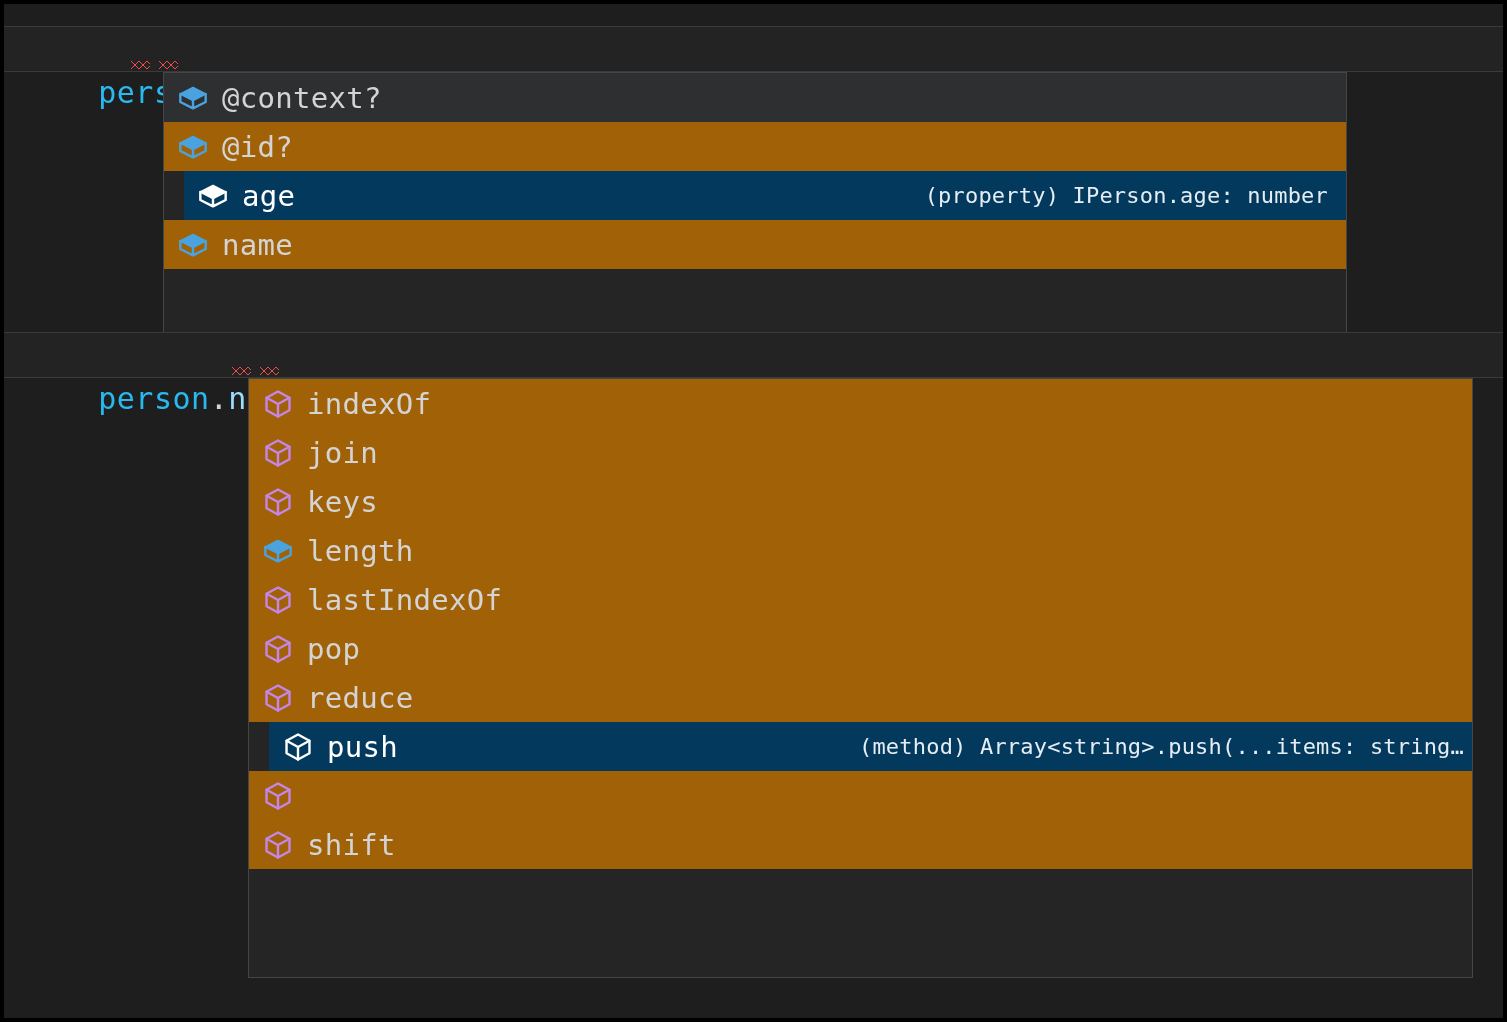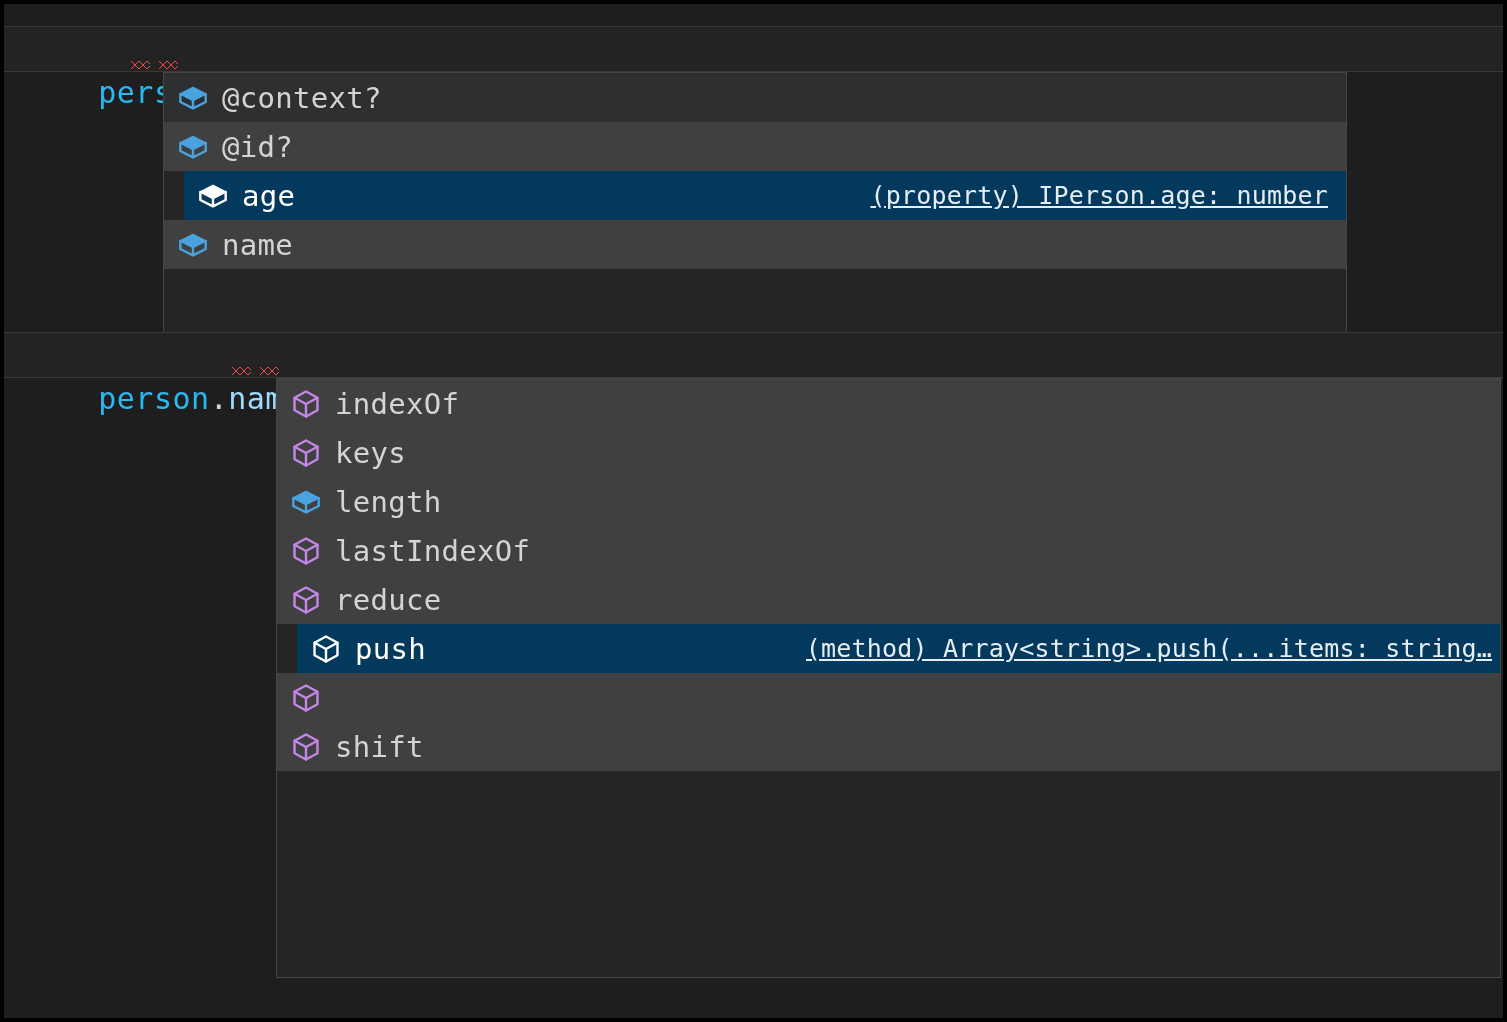--- a/index.html
+++ b/index.html
@@ -69,21 +69,21 @@
     box-sizing: border-box;
     overflow: hidden;
   }
   .suggest-row {
     position: relative;
     display: flex;
     align-items: center;
     height: 49px;
     padding-left: 12px;
     box-sizing: border-box;
-    background: #404040;
+    background: #a16207;
   }
   .suggest-row.hover    { background: #2d2f31; }
   .suggest-row.selected { background: #04395e; margin-left: 20px; }
 
   .row-icon {
     width: 34px;
     height: 34px;
     flex: 0 0 34px;
     margin-right: 12px;
     display: flex;
@@ -96,29 +96,28 @@
     font-size: 29px;
     color: #d4d4d4;
     white-space: pre;
     letter-spacing: 0.3px;
     font-family: "DejaVu Sans Mono", "Liberation Mono", monospace;
   }
   .suggest-row.selected .row-label { color: #ffffff; }
 
   .row-detail {
     margin-left: auto;
-    font-size: 25px;
+    font-size: 22px;
     color: #cfd6dc;
     white-space: pre;
     overflow: hidden;
     text-overflow: clip;
     letter-spacing: 0.2px;
     padding-right: 16px;
     font-family: "DejaVu Sans Mono", "Liberation Mono", monospace;
-    text-decoration: underline;
   }
   .suggest-row.selected .row-detail { color: #e6edf3; }
 
   
   .detail-pad-1 { padding-right: 18px; }
   .detail-pad-2 { padding-right: 8px; }
 </style>
 </head>
 <body>
 
@@ -169,56 +168,74 @@
         <span class="row-label">name</span>
       </div>
     </div>
 
   <div class="code-line active" style="top:328px;">
     <span class="tok-var">person</span><span class="tok-punct">.</span><span class="tok-prop">name</span><span class="tok-punct">.</span><span class="tok-punct">;</span>
   </div>
   <div class="squiggle" style="left:228px; top:363px; width:19px;"></div>
   <div class="squiggle" style="left:256px; top:363px; width:19px;"></div>
 
-  <div class="suggest-widget" id="widget2" style="left:272px; top:374px; width:1225px; height:600px;">
+  <div class="suggest-widget" id="widget2" style="left:244px; top:374px; width:1225px; height:600px;">
       <div class="suggest-row">
         <span class="row-icon">
           <svg width="32" height="32" viewBox="0 0 24 24">
             <path d="M12 2.6 L20.6 7.3 L20.6 16.7 L12 21.4 L3.4 16.7 L3.4 7.3 Z" fill="none" stroke="#c586e8" stroke-width="1.8" stroke-linejoin="round"></path>
             <path d="M3.4 7.3 L12 12 L20.6 7.3 M12 12 L12 21.4" fill="none" stroke="#c586e8" stroke-width="1.8" stroke-linejoin="round" stroke-linecap="round"></path>
           </svg>
         </span>
         <span class="row-label">indexOf</span>
       </div>
       <div class="suggest-row">
         <span class="row-icon">
           <svg width="32" height="32" viewBox="0 0 24 24">
             <path d="M12 2.6 L20.6 7.3 L20.6 16.7 L12 21.4 L3.4 16.7 L3.4 7.3 Z" fill="none" stroke="#c586e8" stroke-width="1.8" stroke-linejoin="round"></path>
             <path d="M3.4 7.3 L12 12 L20.6 7.3 M12 12 L12 21.4" fill="none" stroke="#c586e8" stroke-width="1.8" stroke-linejoin="round" stroke-linecap="round"></path>
           </svg>
         </span>
+        <span class="row-label">join</span>
+      </div>
+      <div class="suggest-row">
+        <span class="row-icon">
+          <svg width="32" height="32" viewBox="0 0 24 24">
+            <path d="M12 2.6 L20.6 7.3 L20.6 16.7 L12 21.4 L3.4 16.7 L3.4 7.3 Z" fill="none" stroke="#c586e8" stroke-width="1.8" stroke-linejoin="round"></path>
+            <path d="M3.4 7.3 L12 12 L20.6 7.3 M12 12 L12 21.4" fill="none" stroke="#c586e8" stroke-width="1.8" stroke-linejoin="round" stroke-linecap="round"></path>
+          </svg>
+        </span>
         <span class="row-label">keys</span>
       </div>
       <div class="suggest-row">
         <span class="row-icon">
           <svg width="32" height="32" viewBox="0 0 24 24">
             <path d="M12 4.2 L21.5 9 L12 13.8 L2.5 9 Z" fill="#4aa3df" stroke="#4aa3df" stroke-width="1.4" stroke-linejoin="round"></path>
             <path d="M2.5 9 L2.5 15 L12 19.8 L21.5 15 L21.5 9 M12 13.8 L12 19.8" fill="none" stroke="#4aa3df" stroke-width="1.8" stroke-linejoin="round" stroke-linecap="round"></path>
           </svg>
         </span>
         <span class="row-label">length</span>
       </div>
       <div class="suggest-row">
         <span class="row-icon">
           <svg width="32" height="32" viewBox="0 0 24 24">
             <path d="M12 2.6 L20.6 7.3 L20.6 16.7 L12 21.4 L3.4 16.7 L3.4 7.3 Z" fill="none" stroke="#c586e8" stroke-width="1.8" stroke-linejoin="round"></path>
             <path d="M3.4 7.3 L12 12 L20.6 7.3 M12 12 L12 21.4" fill="none" stroke="#c586e8" stroke-width="1.8" stroke-linejoin="round" stroke-linecap="round"></path>
           </svg>
         </span>
         <span class="row-label">lastIndexOf</span>
+      </div>
+      <div class="suggest-row">
+        <span class="row-icon">
+          <svg width="32" height="32" viewBox="0 0 24 24">
+            <path d="M12 2.6 L20.6 7.3 L20.6 16.7 L12 21.4 L3.4 16.7 L3.4 7.3 Z" fill="none" stroke="#c586e8" stroke-width="1.8" stroke-linejoin="round"></path>
+            <path d="M3.4 7.3 L12 12 L20.6 7.3 M12 12 L12 21.4" fill="none" stroke="#c586e8" stroke-width="1.8" stroke-linejoin="round" stroke-linecap="round"></path>
+          </svg>
+        </span>
+        <span class="row-label">pop</span>
       </div>
       <div class="suggest-row">
         <span class="row-icon">
           <svg width="32" height="32" viewBox="0 0 24 24">
             <path d="M12 2.6 L20.6 7.3 L20.6 16.7 L12 21.4 L3.4 16.7 L3.4 7.3 Z" fill="none" stroke="#c586e8" stroke-width="1.8" stroke-linejoin="round"></path>
             <path d="M3.4 7.3 L12 12 L20.6 7.3 M12 12 L12 21.4" fill="none" stroke="#c586e8" stroke-width="1.8" stroke-linejoin="round" stroke-linecap="round"></path>
           </svg>
         </span>
         <span class="row-label">reduce</span>
       </div>

